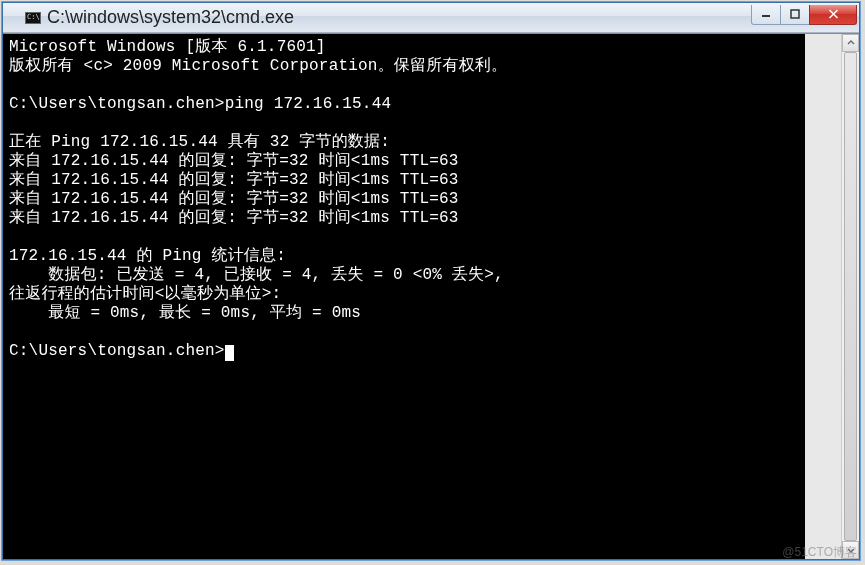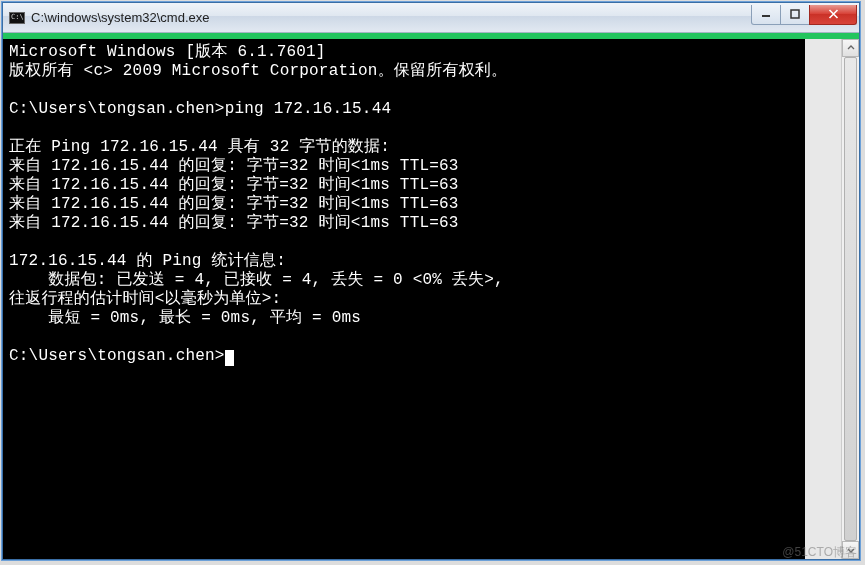--- a/index.html
+++ b/index.html
@@ -20,22 +20,22 @@
       box-shadow: 0 0 0 1px #6ca0d8;
       display: flex;
       flex-direction: column;
     }
     .titlebar {
       height: 30px;
       background: linear-gradient(to bottom, #f0f4f9 0%, #dfe7f0 45%, #cdd8e6 46%, #e2e9f2 100%);
       border-bottom: 1px solid #a6b4c4;
       display: flex;
       align-items: center;
-      padding: 0 2px 0 6px;
-      font-size: 13px;
+      padding: 0 2px 0 22px;
+      font-size: 18px;
       color: #222;
     }
     .titlebar .icon-box {
       width: 16px; height: 12px;
       background: #111;
       border: 1px solid #666;
       margin-right: 6px;
       position: relative;
       display: flex;
       align-items: center;
@@ -67,21 +67,21 @@
       background: linear-gradient(to bottom, #e89a92, #d8443a 45%, #c93026 46%, #d8443a);
       border-color: #a02820;
       border-bottom-right-radius: 3px;
       color: #fff;
     }
     .win-btn svg { display: block; }
     .client {
       flex: 1;
       display: flex;
       background: #e8e8e8;
-      border-top: 6px solid #22c55e;
+      border-top: 1px solid #22c55e;
       gap: 36px;
     }
     .terminal {
       flex: 1;
       background: #000;
       color: #fff;
       font-family: "NSimSun", "SimSun", Consolas, "Courier New", monospace;
       font-size: 16px;
       line-height: 19px;
       padding: 4px 6px;

